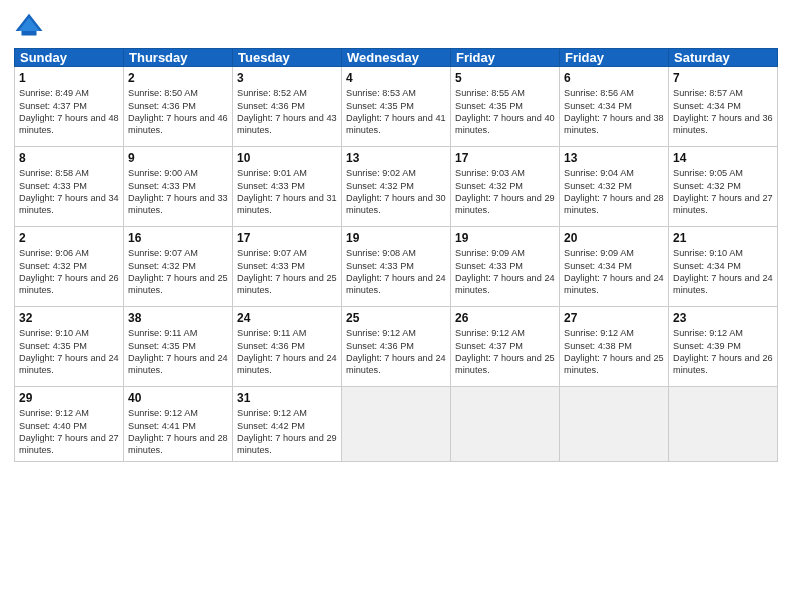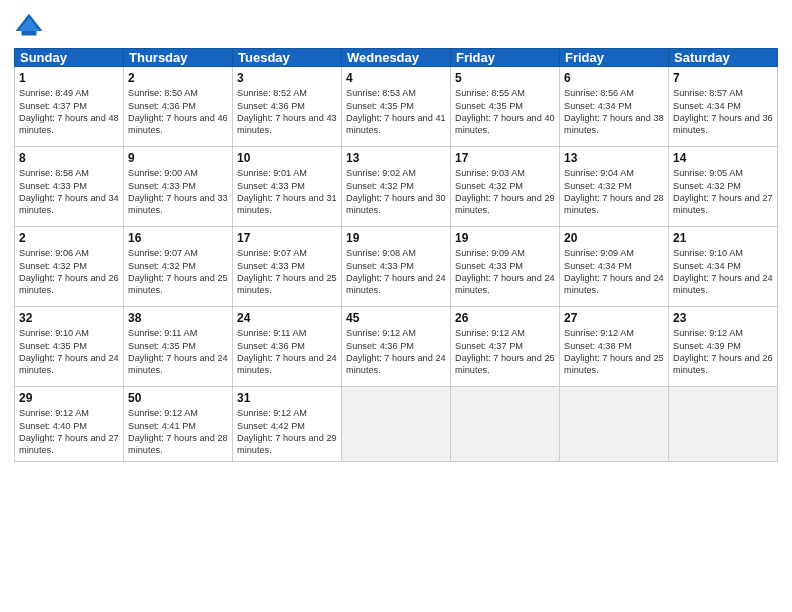--- a/index.html
+++ b/index.html
@@ -221,21 +221,21 @@
           </td>
           <td>
             <span class="day-number">38</span>
             <div class="day-info">Sunrise: 9:11 AM<br>Sunset: 4:35 PM<br>Daylight: 7 hours and 24 minutes.</div>
           </td>
           <td>
             <span class="day-number">24</span>
             <div class="day-info">Sunrise: 9:11 AM<br>Sunset: 4:36 PM<br>Daylight: 7 hours and 24 minutes.</div>
           </td>
           <td>
-            <span class="day-number">45</span>
+            <span class="day-number">25</span>
             <div class="day-info">Sunrise: 9:12 AM<br>Sunset: 4:36 PM<br>Daylight: 7 hours and 24 minutes.</div>
           </td>
           <td>
             <span class="day-number">26</span>
             <div class="day-info">Sunrise: 9:12 AM<br>Sunset: 4:37 PM<br>Daylight: 7 hours and 25 minutes.</div>
           </td>
           <td>
             <span class="day-number">27</span>
             <div class="day-info">Sunrise: 9:12 AM<br>Sunset: 4:38 PM<br>Daylight: 7 hours and 25 minutes.</div>
           </td>
@@ -243,21 +243,21 @@
             <span class="day-number">23</span>
             <div class="day-info">Sunrise: 9:12 AM<br>Sunset: 4:39 PM<br>Daylight: 7 hours and 26 minutes.</div>
           </td>
         </tr>
         <tr class="last-row">
           <td>
             <span class="day-number">29</span>
             <div class="day-info">Sunrise: 9:12 AM<br>Sunset: 4:40 PM<br>Daylight: 7 hours and 27 minutes.</div>
           </td>
           <td>
-            <span class="day-number">50</span>
+            <span class="day-number">40</span>
             <div class="day-info">Sunrise: 9:12 AM<br>Sunset: 4:41 PM<br>Daylight: 7 hours and 28 minutes.</div>
           </td>
           <td>
             <span class="day-number">31</span>
             <div class="day-info">Sunrise: 9:12 AM<br>Sunset: 4:42 PM<br>Daylight: 7 hours and 29 minutes.</div>
           </td>
           <td class="empty"></td>
           <td class="empty"></td>
           <td class="empty"></td>
           <td class="empty"></td>

